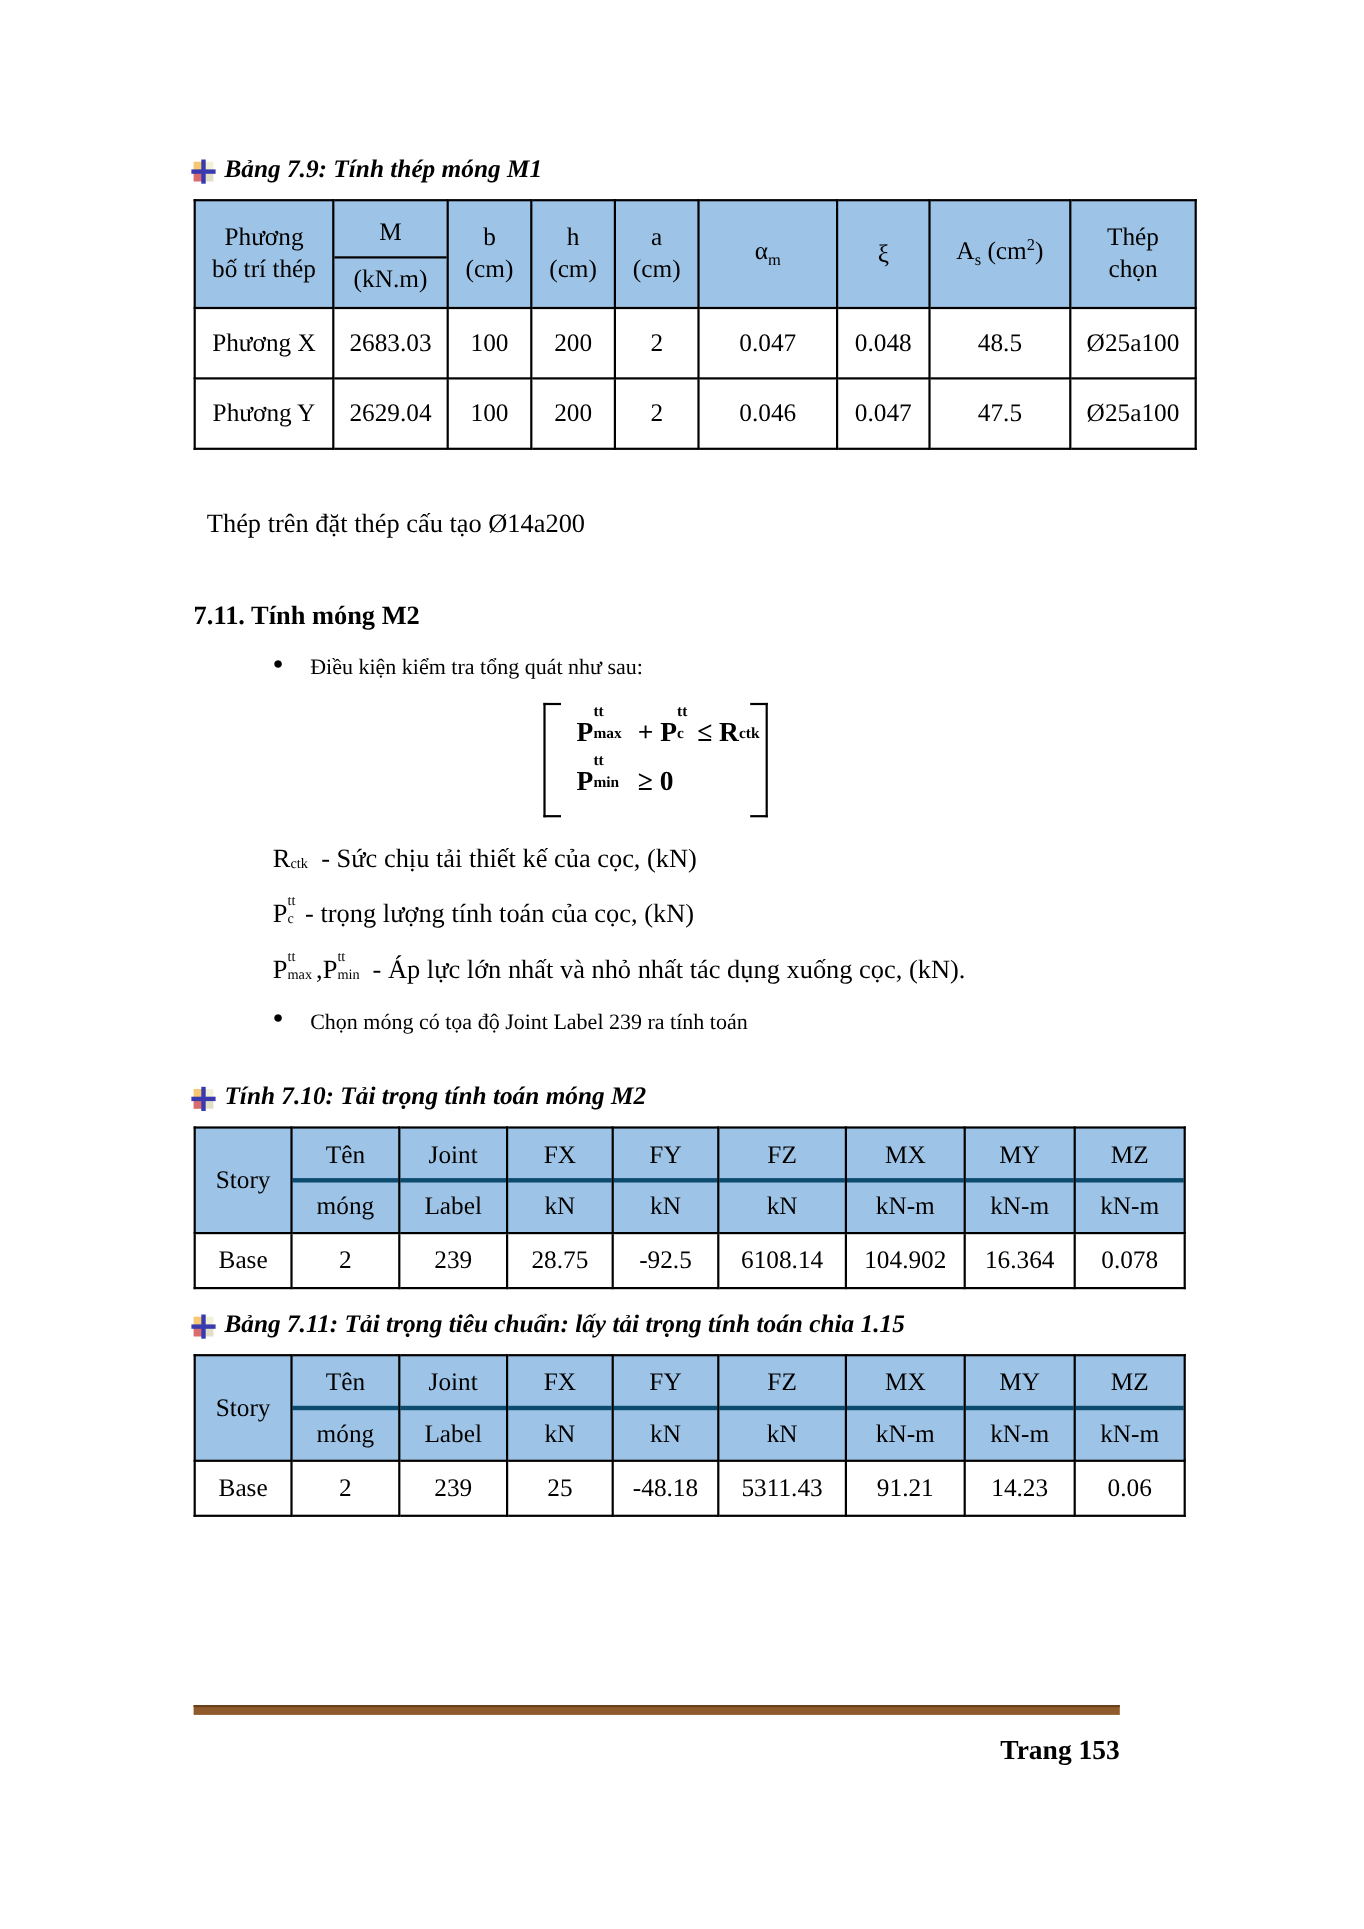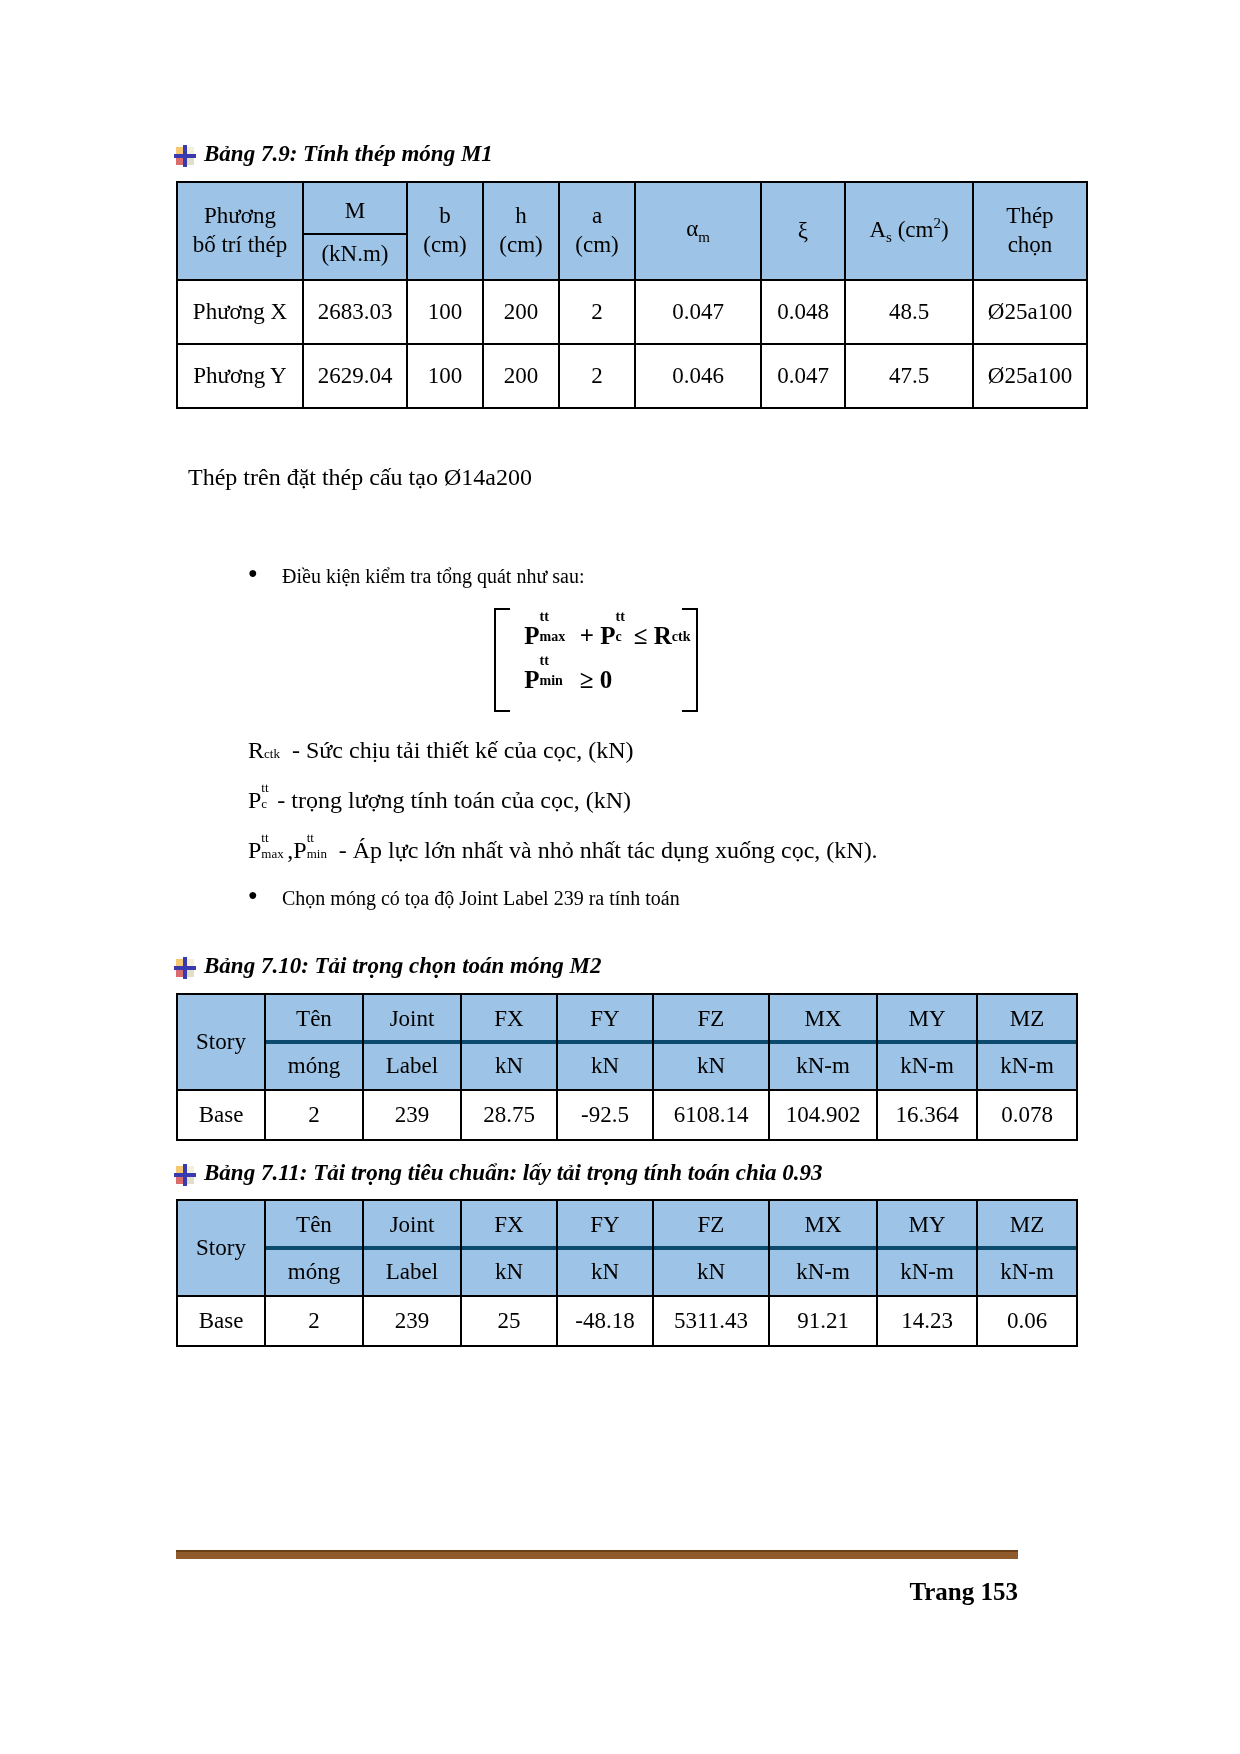--- a/index.html
+++ b/index.html
@@ -337,20 +337,21 @@
         </tr>
       </tbody>
     </table>
 
     <div class="gap-a"></div>
 
     <p class="body-line">Thép trên đặt thép cấu tạo Ø14a200</p>
 
     <div class="gap-a"></div>
 
+    <h3 class="section-head">7.11. Tính móng M2</h3>
 
     <div class="gap-c"></div>
 
     <ul class="bullets">
       <li>Điều kiện kiểm tra tổng quát như sau:</li>
     </ul>
 
     <div class="gap-c"></div>
 
     <div class="formula-wrap">
@@ -399,21 +400,21 @@
 
     <div class="caption">
       <span class="caption-mark">
         <i class="q1"></i>
           <i class="q2"></i>
           <i class="q3"></i>
           <i class="q4"></i>
         <i class="vbar"></i>
           <i class="hbar"></i>
       </span>
-      <span>Bảng 7.10: Tải trọng chọn toán móng M2</span>
+      <span>Tính 7.10: Tải trọng tính toán móng M2</span>
     </div>
 
     <table class="doc-table t2">
       <colgroup>
         <col class="c1">
           <col class="c2">
           <col class="c3">
           <col class="c4">
           <col class="c5">
         <col class="c6">
@@ -477,21 +478,21 @@
 
     <div class="caption">
       <span class="caption-mark">
         <i class="q1"></i>
           <i class="q2"></i>
           <i class="q3"></i>
           <i class="q4"></i>
         <i class="vbar"></i>
           <i class="hbar"></i>
       </span>
-      <span>Bảng 7.11: Tải trọng tiêu chuẩn: lấy tải trọng tính toán chia 0.93</span>
+      <span>Bảng 7.11: Tải trọng tiêu chuẩn: lấy tải trọng tính toán chia 1.15</span>
     </div>
 
     <table class="doc-table t2">
       <colgroup>
         <col class="c1">
           <col class="c2">
           <col class="c3">
           <col class="c4">
           <col class="c5">
         <col class="c6">

